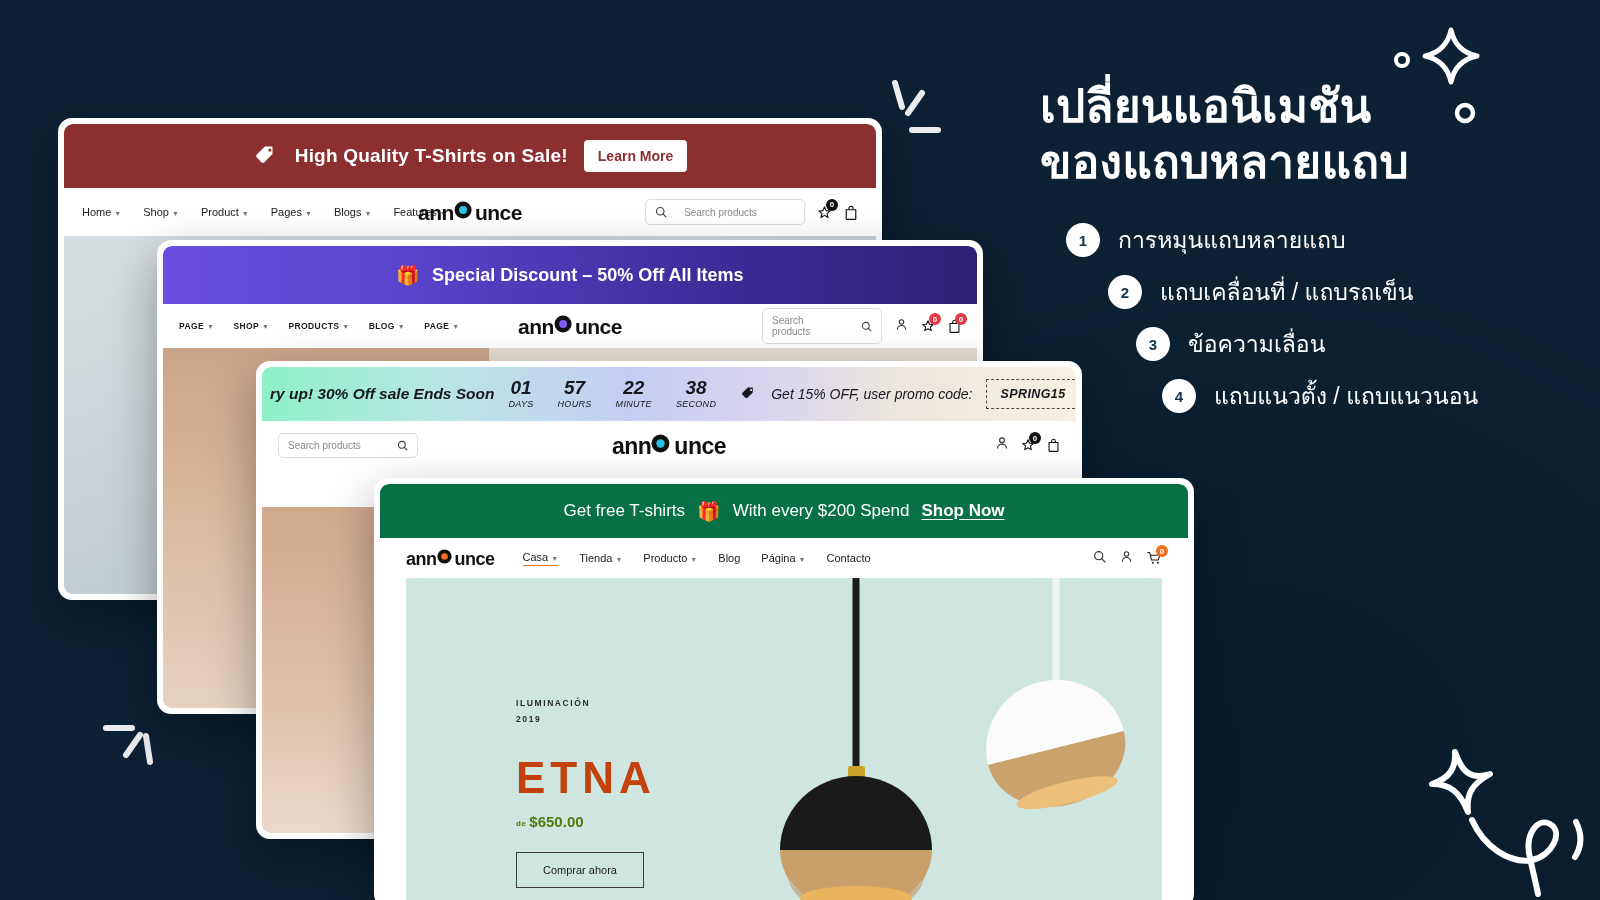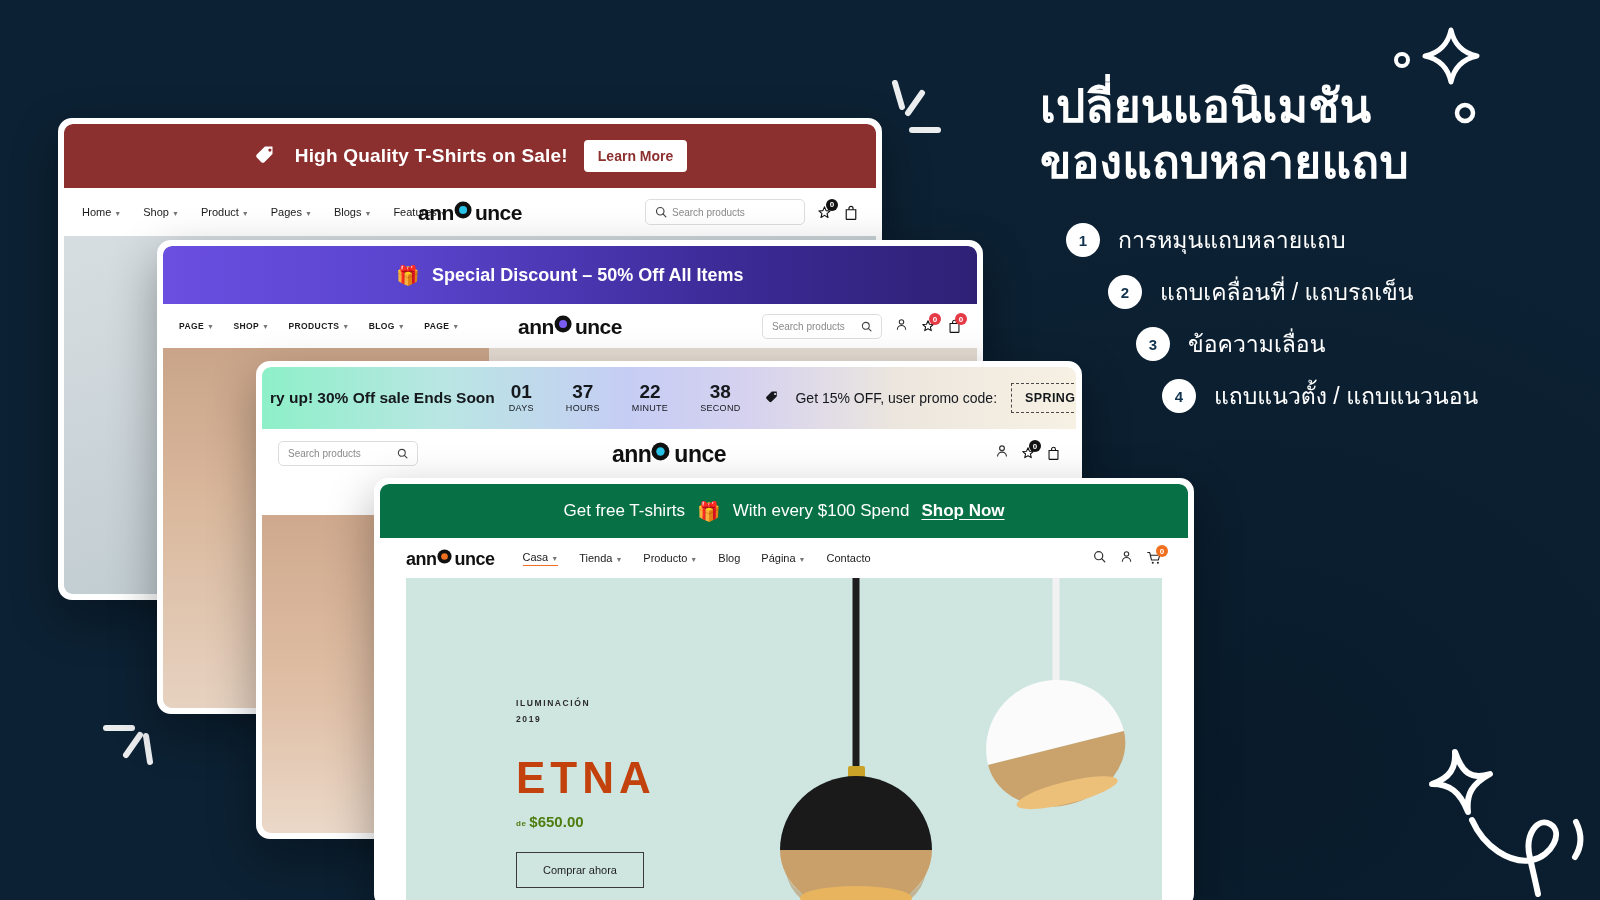--- a/index.html
+++ b/index.html
@@ -106,29 +106,30 @@
   .tag-icon { display:inline-block; }
 
   #bar2 {
     height: 58px; gap: 12px;
     background: linear-gradient(90deg, #6a4fe0 0%, #5b45cf 28%, #3c2a96 70%, #2e2175 100%);
     color: #fff;
   }
   #bar2 .bar-text { font-size: 18px; font-weight: 600; }
 
   #bar3 {
-    height: 62px;
+    height: 54px;
     background: linear-gradient(90deg, #8df0c8 0%, #b9e6e3 22%, #c6cdf4 45%, #d6d2ef 60%, #ece6de 78%, #f7f1e4 100%);
     color: #14181c;
     justify-content: flex-start;
     padding: 0 14px;
     gap: 14px;
+    font-style: italic;
   }
   #bar3 .hurry { font-size: 15.5px; font-weight: 600; white-space: nowrap; margin-left:-6px;}
-  .countdown { display: flex; gap: 32px; align-items: center; }
+  .countdown { display: flex; gap: 24px; align-items: center; }
   .cd-unit { text-align: center; line-height: 1.05; }
   .cd-num { font-size: 19px; font-weight: 600; display:block; }
   .cd-lbl { font-size: 9px; letter-spacing: .3px; display:block; margin-top:2px;}
   #bar3 .promo-text { font-size: 14px; font-weight: 500; white-space: nowrap; }
   .promo-code {
     border: 1px dashed #4a4a4a;
     padding: 7px 13px;
     font-size: 12.5px;
     font-weight: 600;
     letter-spacing: .4px;
@@ -161,21 +162,21 @@
     font-size: 21px; font-weight: 800; letter-spacing: -.5px;
     color: #111; display: inline-flex; align-items: baseline; text-align: right;
   }
   .logo .dot-o {
     display: inline-block;
     width: 1em; height: 1em;
     position: relative;
   }
 
   .search-box {
-    display: flex; align-items: center; gap: 5px;
+    display: flex; align-items: center; gap: 17px;
     border: 1px solid #ddd; border-radius: 5px;
     padding: 6px 9px; background: #fff;
   }
   .search-box .ph { font-size: 10px; color: #8a8a8a; }
   .badge {
     position: absolute; top: -6px; right: -6px;
     min-width: 12px; height: 12px; border-radius: 7px;
     background: #111; color: #fff;
     font-size: 8px; font-weight: 700;
     display: flex; align-items: center; justify-content: center;
@@ -419,21 +420,21 @@
 <div class="card" id="card3">
   <div class="card-inner">
     <div class="bar" id="bar3">
       <span class="hurry">ry up! 30% Off sale Ends Soon</span>
       <span class="countdown">
         <span class="cd-unit">
           <span class="cd-num">01</span>
             <span class="cd-lbl">DAYS</span>
         </span>
         <span class="cd-unit">
-          <span class="cd-num">37</span>
+          <span class="cd-num">57</span>
             <span class="cd-lbl">HOURS</span>
         </span>
         <span class="cd-unit">
           <span class="cd-num">22</span>
             <span class="cd-lbl">MINUTE</span>
         </span>
         <span class="cd-unit">
           <span class="cd-num">38</span>
             <span class="cd-lbl">SECOND</span>
         </span>
@@ -513,21 +514,21 @@
       </div>
     </div>
   </div>
 </div>
 
 <div class="card" id="card4">
   <div class="card-inner">
     <div class="bar" id="bar4">
       <span class="bar-text">Get free T-shirts</span>
       <span style="font-size:19px;">🎁</span>
-      <span class="bar-text">With every $100 Spend</span>
+      <span class="bar-text">With every $200 Spend</span>
       <span class="shop-now">Shop Now</span>
     </div>
 
     <div class="navrow" style="height:40px;padding:0 26px;">
       <span class="logo" style="font-size:18px;">
         <span>ann</span>
           <span class="dot-o">
             <svg width="15" height="15" viewBox="0 0 18 18" style="position:absolute;top:2px;left:0;">
               <circle cx="9" cy="9" r="8.5" fill="#111"></circle>
               <circle cx="9" cy="9" r="4" fill="#f07020"></circle>

